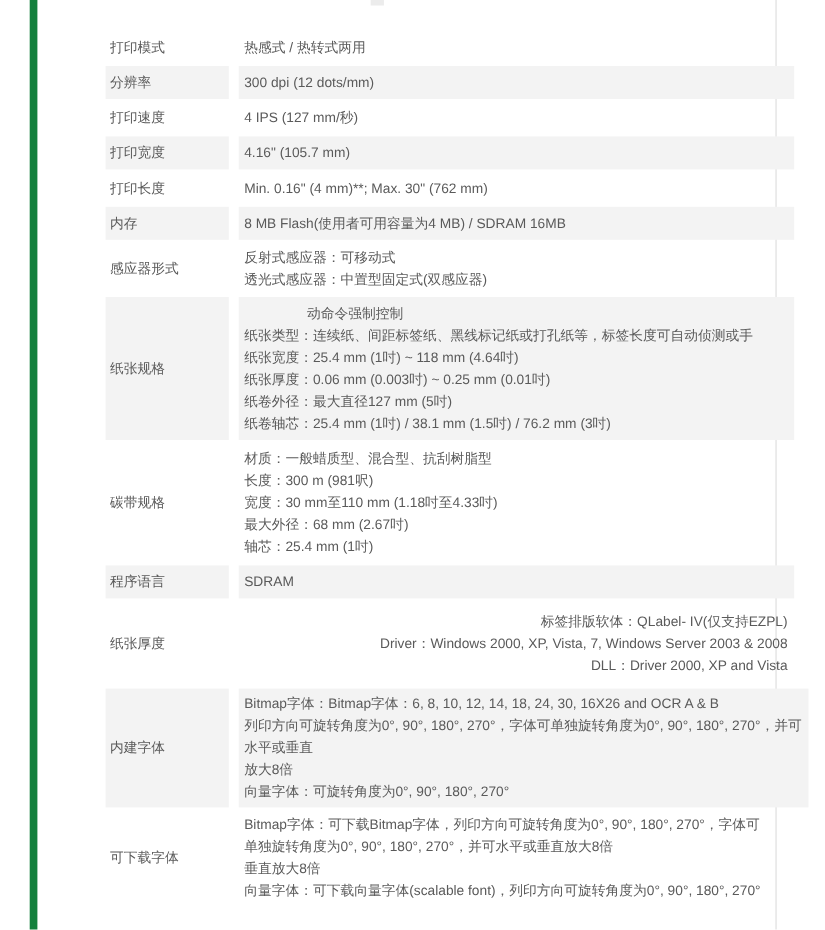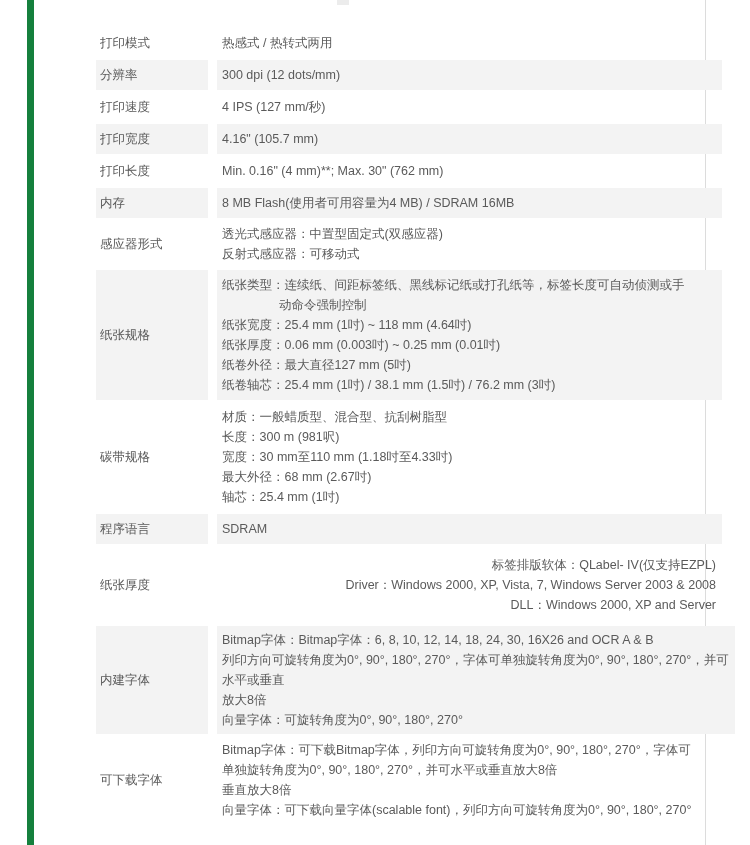--- a/index.html
+++ b/index.html
@@ -120,30 +120,30 @@
     <div class="row single">
       <div class="cell label-cell">内存</div>
       <div class="cell value-cell">
         <div class="vline">8 MB Flash(使用者可用容量为4 MB) / SDRAM 16MB</div>
       </div>
     </div>
 
     <div class="row">
       <div class="cell label-cell">感应器形式</div>
       <div class="cell value-cell">
+        <div class="vline">反射式感应器：可移动式</div>
         <div class="vline">透光式感应器：中置型固定式(双感应器)</div>
-        <div class="vline">反射式感应器：可移动式</div>
       </div>
     </div>
 
     <div class="row pad-md">
       <div class="cell label-cell">纸张规格</div>
       <div class="cell value-cell">
+        <div class="vline indent">动命令强制控制</div>
         <div class="vline">纸张类型：连续纸、间距标签纸、黑线标记纸或打孔纸等，标签长度可自动侦测或手</div>
-        <div class="vline indent">动命令强制控制</div>
         <div class="vline">纸张宽度：25.4 mm (1吋) ~ 118 mm (4.64吋)</div>
         <div class="vline">纸张厚度：0.06 mm (0.003吋) ~ 0.25 mm (0.01吋)</div>
         <div class="vline">纸卷外径：最大直径127 mm (5吋)</div>
         <div class="vline">纸卷轴芯：25.4 mm (1吋) / 38.1 mm (1.5吋) / 76.2 mm (3吋)</div>
       </div>
     </div>
 
     <div class="row pad-md">
       <div class="cell label-cell">碳带规格</div>
       <div class="cell value-cell">
@@ -160,21 +160,21 @@
       <div class="cell value-cell">
         <div class="vline">SDRAM</div>
       </div>
     </div>
 
     <div class="row pad-lg">
       <div class="cell label-cell">纸张厚度</div>
       <div class="cell value-cell">
         <div class="vline">标签排版软体：QLabel- IV(仅支持EZPL)</div>
         <div class="vline">Driver：Windows 2000, XP, Vista, 7, Windows Server 2003 &amp; 2008</div>
-        <div class="vline">DLL：Windows 2000, XP and Server</div>
+        <div class="vline">DLL：Driver 2000, XP and Vista</div>
       </div>
     </div>
 
     <div class="row">
       <div class="cell label-cell">内建字体</div>
       <div class="cell value-cell">
         <div class="vline">Bitmap字体：Bitmap字体：6, 8, 10, 12, 14, 18, 24, 30, 16X26 and OCR A &amp; B</div>
         <div class="vline">列印方向可旋转角度为0°, 90°, 180°, 270°，字体可单独旋转角度为0°, 90°, 180°, 270°，并可</div>
         <div class="vline">水平或垂直</div>
         <div class="vline">放大8倍</div>

